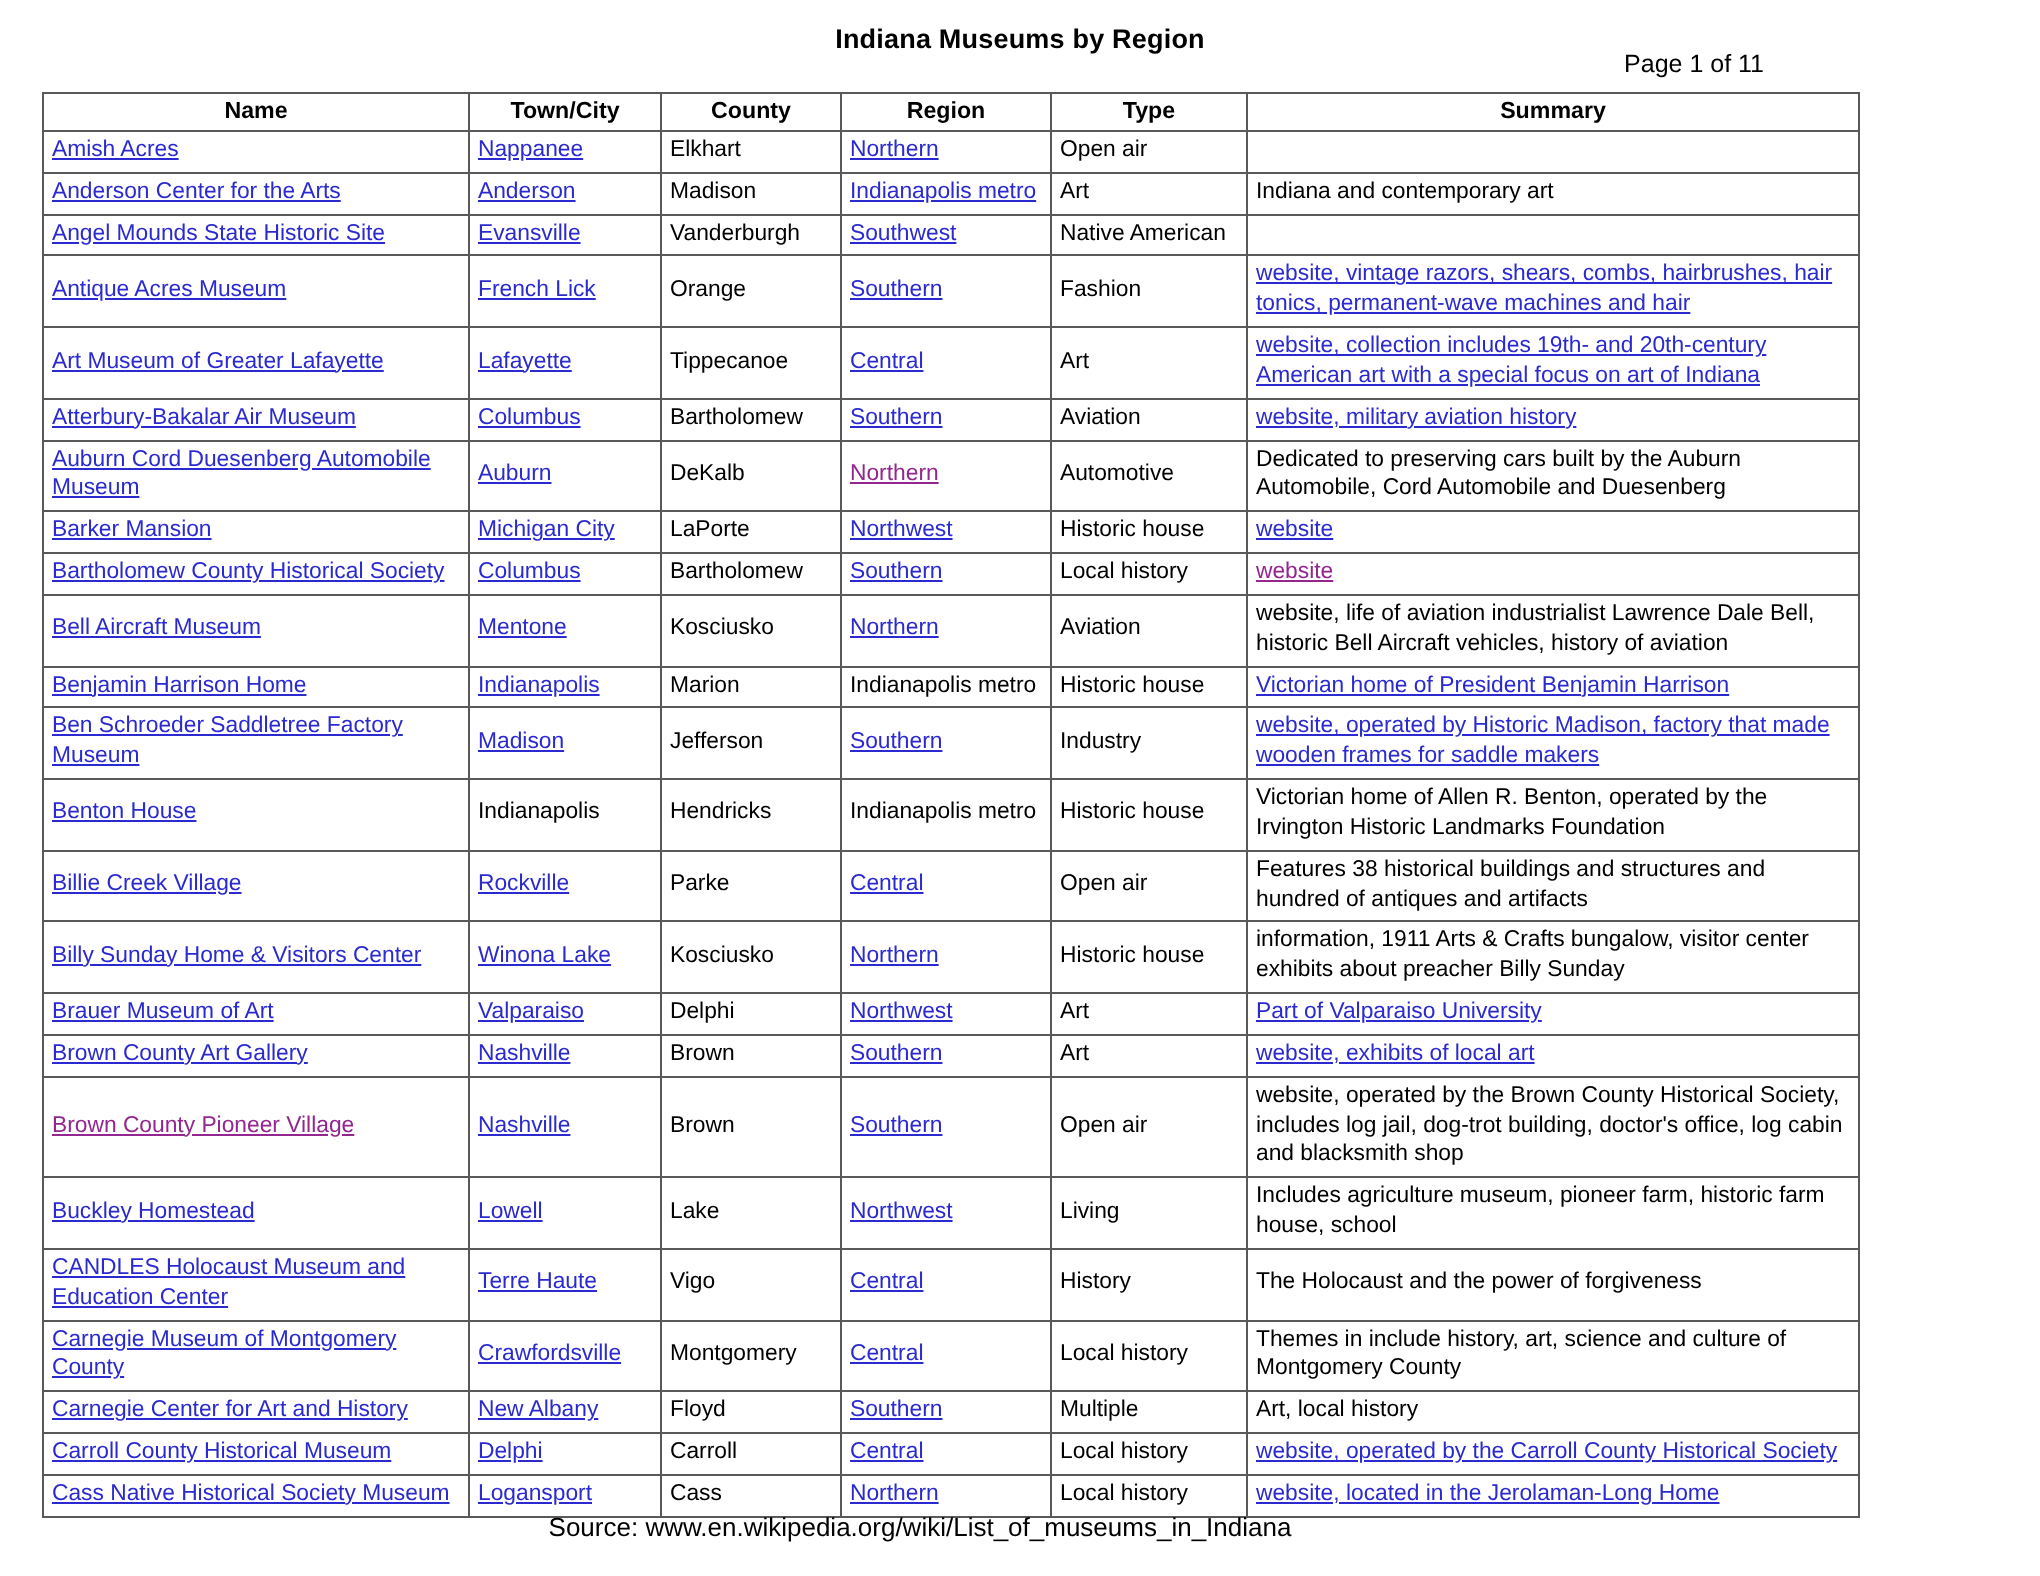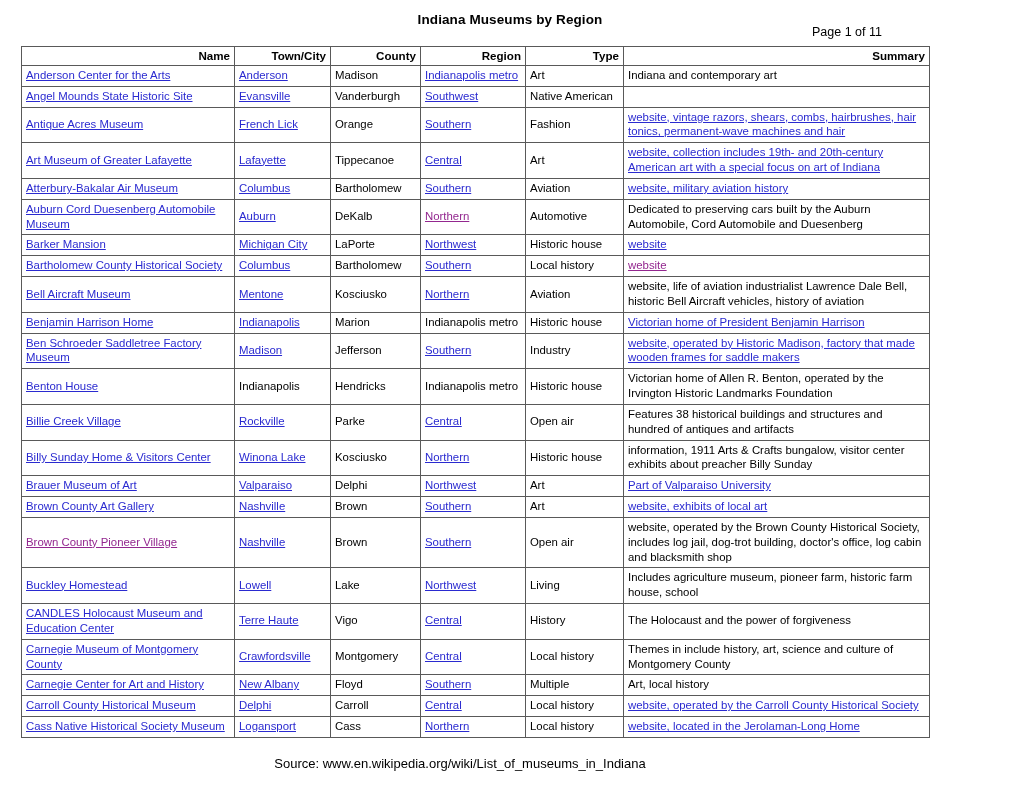--- a/index.html
+++ b/index.html
@@ -60,21 +60,21 @@
   table.museums td {
     border: 1px solid #595959;
     padding: 2px 4px 3px 4px;
     font-size: 11.4px;
     line-height: 1.30;
     vertical-align: middle;
     word-wrap: break-word;
     overflow-wrap: break-word;
   }
   table.museums thead th {
-    text-align: right;
+    text-align: center;
     font-weight: bold;
     font-size: 11.6px;
     height: 16px;
     padding-top: 1px;
     padding-bottom: 1px;
   }
   table.museums tbody td {
     text-align: left;
   }
 
@@ -128,20 +128,28 @@
         <th>Name</th>
         <th>Town/City</th>
         <th>County</th>
         <th>Region</th>
         <th>Type</th>
         <th>Summary</th>
       </tr>
     </thead>
     <tbody id="table-body">
         <tr>
+          <td><a class="lnk blue">Amish Acres</a></td>
+          <td><a class="lnk blue">Nappanee</a></td>
+          <td><span class="plain">Elkhart</span></td>
+          <td><a class="lnk blue">Northern</a></td>
+          <td><span class="plain">Open air</span></td>
+          <td>&nbsp;</td>
+        </tr>
+        <tr>
           <td><a class="lnk blue">Anderson Center for the Arts</a></td>
           <td><a class="lnk blue">Anderson</a></td>
           <td><span class="plain">Madison</span></td>
           <td><a class="lnk blue">Indianapolis metro</a></td>
           <td><span class="plain">Art</span></td>
           <td><span class="plain">Indiana and contemporary art</span></td>
         </tr>
         <tr>
           <td><a class="lnk blue">Angel Mounds State Historic Site</a></td>
           <td><a class="lnk blue">Evansville</a></td>

